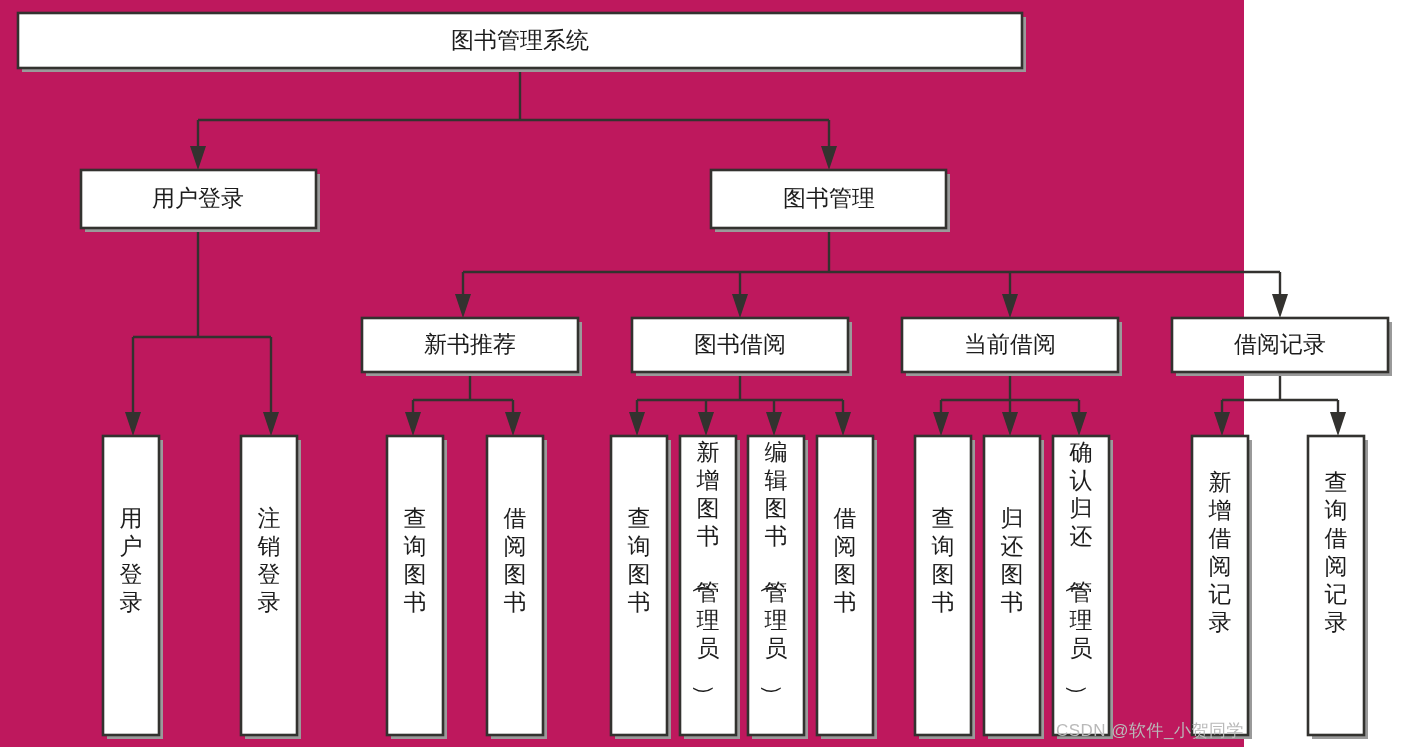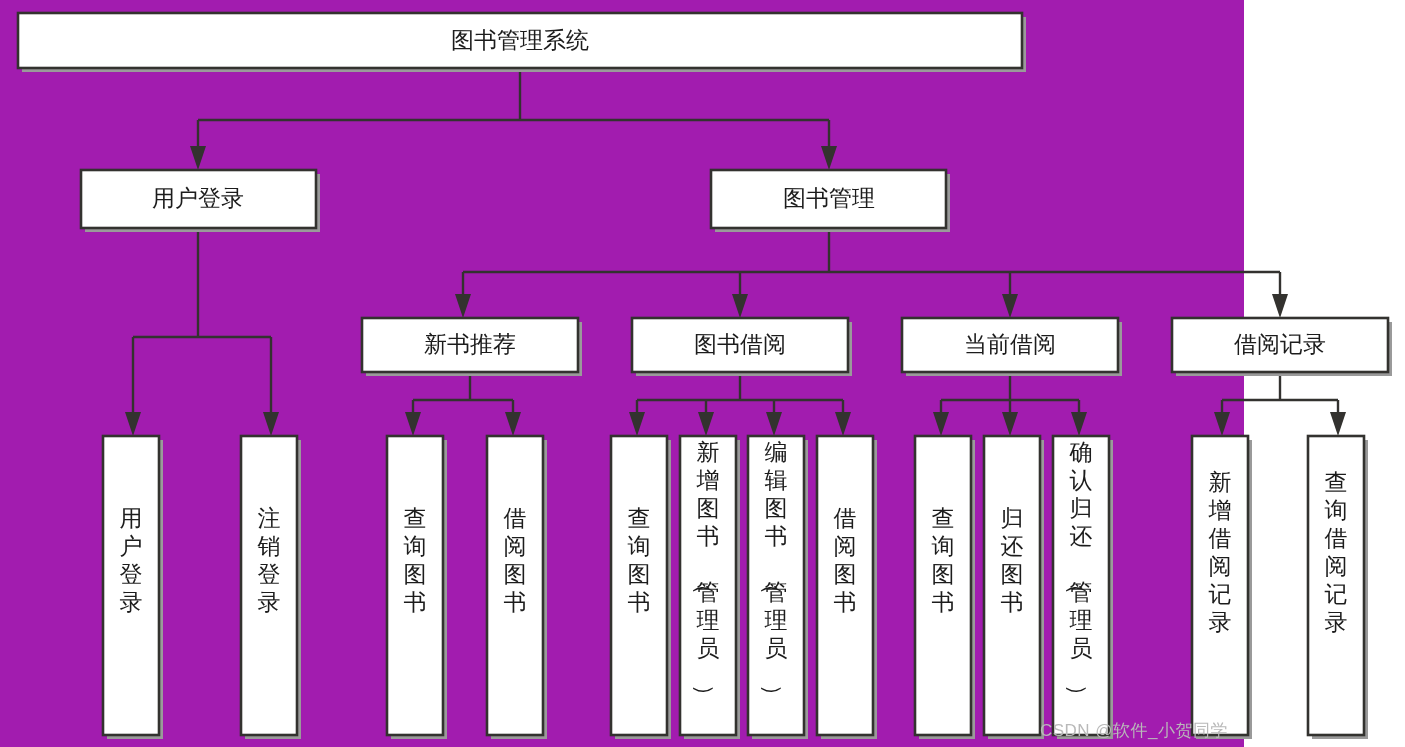--- a/index.html
+++ b/index.html
@@ -10,21 +10,21 @@
   body {
     width: 1405px;
     height: 747px;
     overflow: hidden;
     font-family: "Liberation Sans", sans-serif;
   }
   #diagram-root {
     position: relative;
     width: 1244px;
     height: 747px;
-    background: #a21caf;
+    background: #be185d;
   }
   svg.tree-canvas {
     position: absolute;
     left: 0;
     top: 0;
     width: 1405px;
     height: 747px;
     display: block;
   }
   .node-box {
@@ -54,21 +54,21 @@
     dominant-baseline: middle;
   }
   .node-label-v {
     font-family: "Liberation Sans", sans-serif;
     font-size: 23px;
     fill: #1c1c1c;
     text-anchor: middle;
   }
   .watermark {
     position: absolute;
-    right: 16px;
+    right: 0;
     bottom: 5px;
     font-family: "Liberation Sans", sans-serif;
     font-size: 17px;
     color: #b9b9b9;
     letter-spacing: 0.5px;
     white-space: nowrap;
     user-select: none;
     margin-top: 16px;
   }
 </style>

